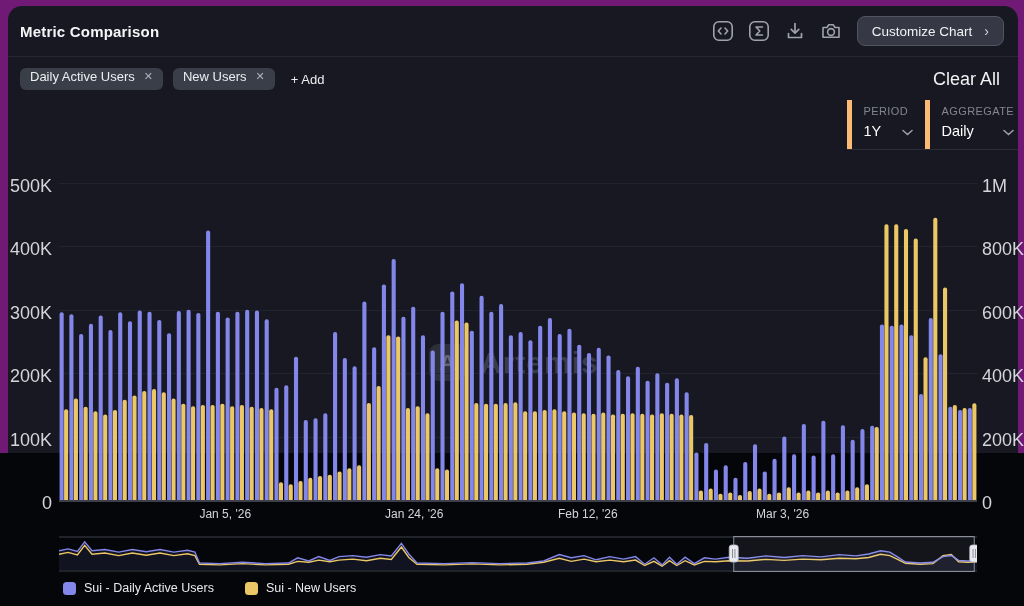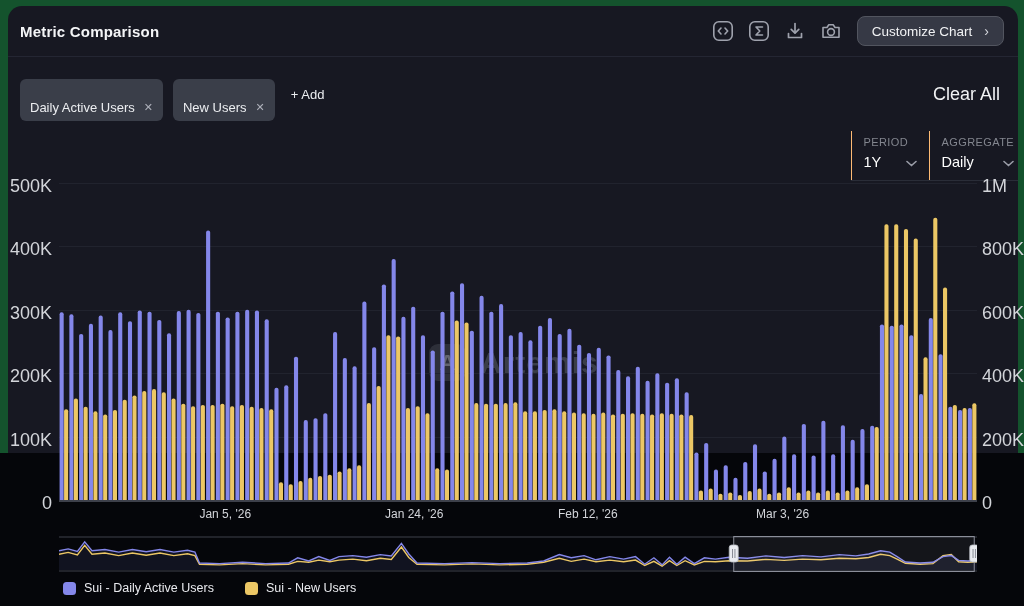--- a/index.html
+++ b/index.html
@@ -1,41 +1,41 @@
 <!DOCTYPE html>
 <html><head>
 <meta charset="utf-8">
 <style>
   * { margin:0; padding:0; box-sizing:border-box; }
   html,body { width:1024px; height:606px; }
   body { font-family:"Liberation Sans", sans-serif; background:#05060a; overflow:hidden; }
-  .page { position:relative; width:1024px; height:453px; background:#14532d; }
+  .page { position:relative; width:1024px; height:453px; background:#701a75; }
   .card { position:absolute; left:8px; top:6px; right:6px; bottom:0; background:#171822; border-radius:14px 14px 0 0; }
 
   
   .header { display:flex; align-items:center; height:51px; padding:0 14px 0 12px; border-bottom:1px solid #242633; }
   .title { flex:1; font-size:15px; font-weight:700; color:#f4f5f7; letter-spacing:.2px; }
   .hdr-icons { display:flex; align-items:center; gap:12px; margin-right:14px; }
   .icon-btn { width:24px; height:24px; display:flex; align-items:center; justify-content:center; background:transparent; border:none; cursor:pointer; }
   .icon-btn svg { display:block; }
   .customize-btn { display:flex; align-items:center; gap:12px; height:30px; padding:0 14px; background:#363945; border:1px solid #52555f; border-radius:8px; color:#f1f2f4; font-size:13.5px; font-family:Liberation Sans, sans-serif; cursor:pointer; }
   .customize-btn .chev { color:#d5d7dd; font-size:14px; line-height:1; }
 
   
   .chips-row { display:flex; align-items:center; gap:10px; padding:11px 18px 0 12px; }
-  .chip { display:flex; align-items:center; gap:9px; background:#3a3e49; border-radius:6px; padding:21px 10px 6px 10px; color:#eceef1; font-size:13px; cursor:pointer;margin-top:11px; }
+  .chip { display:flex; align-items:center; gap:9px; background:#3a3e49; border-radius:6px; padding:1px 10px 6px 10px; color:#eceef1; font-size:13px; cursor:pointer; }
   .chip .x { color:#aeb1bb; font-size:11px; }
   .add-btn { color:#eceef1; font-size:13px; margin-left:6px; background:none; border:none; font-family:inherit; cursor:pointer; }
   .spacer { flex:1; }
   .clear-all { color:#f1f2f4; font-size:18px; background:none; border:none; font-family:inherit; cursor:pointer; }
 
   
   .controls { display:flex; justify-content:flex-end; margin-top:10px; }
   .ctrl-group { display:flex; border-bottom:1px solid #2a2d38; }
-  .ctrl { border-left:1px solid #fdba74; padding:5px 12px 10px 12px; }
+  .ctrl { border-left:5px solid #fdba74; padding:5px 12px 10px 12px; }
   .ctrl-label { font-size:11px; color:#83868f; letter-spacing:.4px; margin-bottom:6px; }
   .ctrl-value { display:flex; align-items:center; justify-content:space-between; gap:16px; color:#fff; font-size:14.5px; cursor:pointer; }
   .ctrl.period { min-width:78px; }
   .ctrl.aggregate { min-width:86px; padding-right:4px; }
 
   
   .chart-layer { position:absolute; left:0; top:0; width:1024px; height:606px; pointer-events:none; }
   .gridline { position:absolute; left:59px; width:918px; height:1px; background:#21232e; }
   .gridline.zero { background:#3d404a; height:1.5px; }
   .ytick { position:absolute; font-size:18px; color:#d3d5da; }

